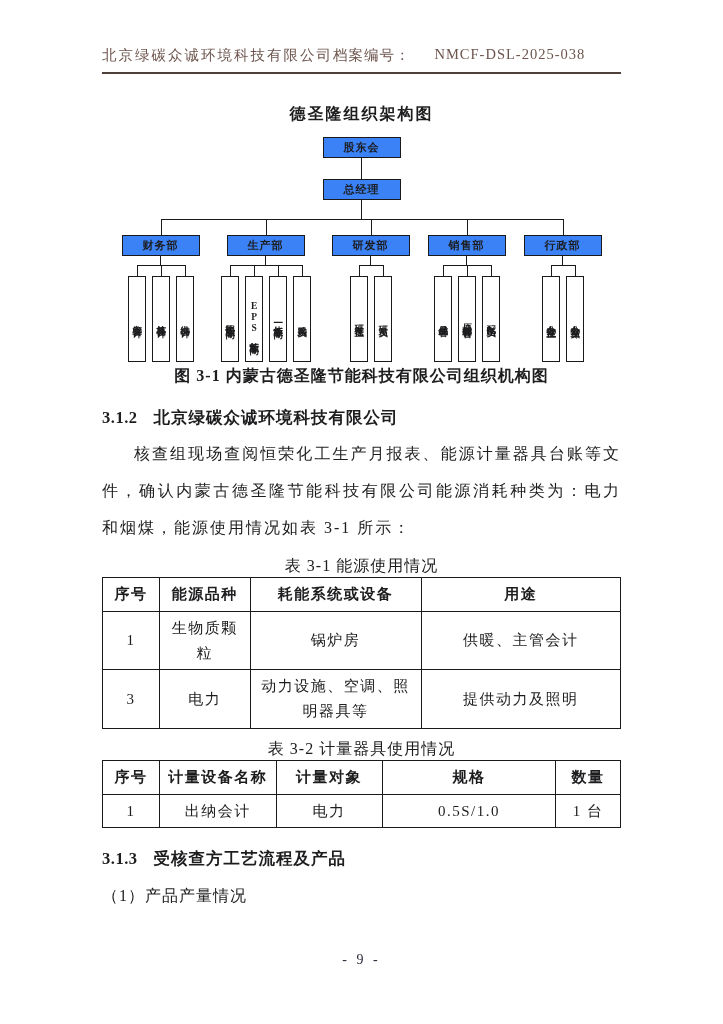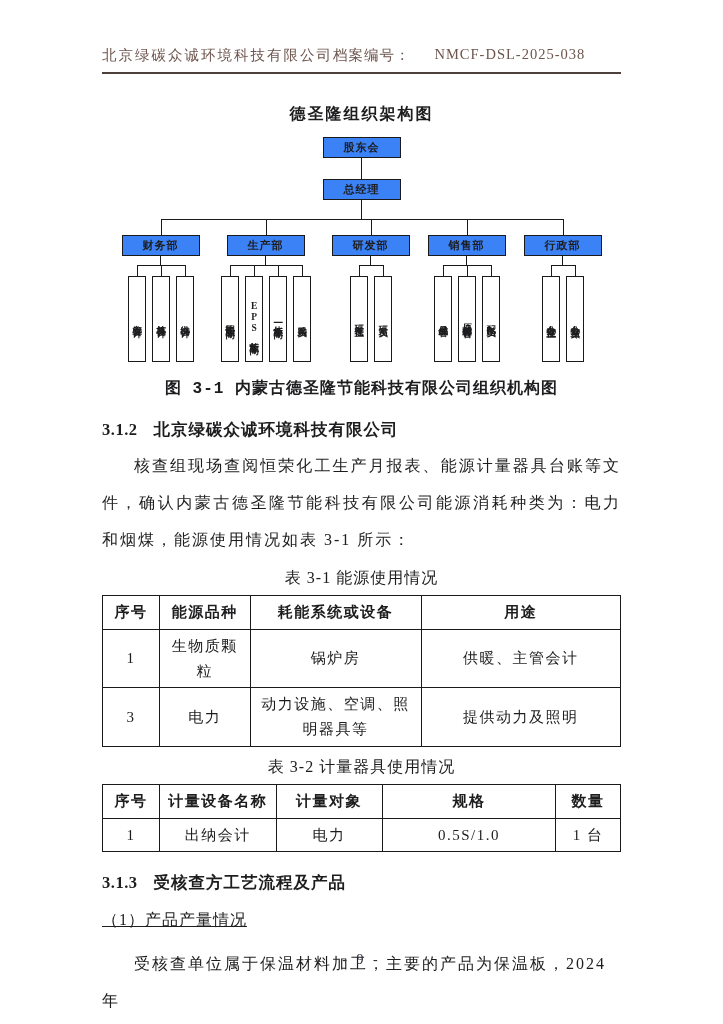--- a/index.html
+++ b/index.html
@@ -49,38 +49,38 @@
   .vbox{
     writing-mode:vertical-rl;text-orientation:upright;
     border:1.5px solid #1a1a1a;box-sizing:border-box;
     width:18px;height:86px;
     font-size:9.5px;font-weight:bold;line-height:1;letter-spacing:1px;
     display:flex;align-items:center;justify-content:center;
     background:#fff;
   }
   
   .content{margin:0 102px;}
-  .fig-caption{text-align:center;font-weight:bold;font-size:16px;letter-spacing:1px;margin-top:16px;font-family:Liberation Mono, monospace;}
+  .fig-caption{text-align:center;font-weight:bold;font-size:16px;letter-spacing:1px;margin-top:4px;}
   .sec-head{font-weight:bold;font-size:16.5px;letter-spacing:1px;margin:20px 0 0 0;}
   .sec-head .num{margin-right:16px;letter-spacing:0.5px;}
   .para{
     font-size:16px;line-height:37px;letter-spacing:2px;
     text-align:justify;text-indent:2em;margin:6px 0 0 0;
   }
   .tbl-title{text-align:center;font-weight:normal;font-size:16px;letter-spacing:1px;margin-top:10px;}
   table.doc-table{
-    width:100%;border-collapse:collapse;margin-top:6px;
+    width:100%;border-collapse:collapse;
     font-size:15px;letter-spacing:1.5px;padding-left:19px;
   }
   .doc-table th,.doc-table td{
     border:1.5px solid #1a1a1a;text-align:center;vertical-align:middle;
     padding:4px 4px;line-height:1.65;
   }
   .doc-table th{font-weight:bold;}
-  .subsec{font-size:16px;letter-spacing:1px;margin-top:16px;text-decoration:underline;}
+  .subsec{font-size:16px;letter-spacing:1px;margin-top:16px;}
   .para-last{
     font-size:16px;letter-spacing:2px;text-indent:2em;margin-top:14px;line-height:37px;
   }
   .page-num{
     position:absolute;left:0;right:0;bottom:56px;
     text-align:center;font-size:14px;letter-spacing:3px;color:#2a2a3a;
   }
 </style>
 </head>
 <body>
@@ -246,18 +246,17 @@
           </tr>
         </tbody>
       </table>
 
     <div class="sec-head">
       <span class="num">3.1.3</span><span>受核查方工艺流程及产品</span>
     </div>
 
     <div class="subsec">（1）产品产量情况</div>
 
-    <p class="para-last">受核查单位属于保温材料加工，主要的产品为保温板，2024 年</p>
   </div>
 
   <div class="page-num">- 9 -</div>
 
 </div>
 
 </body></html>

